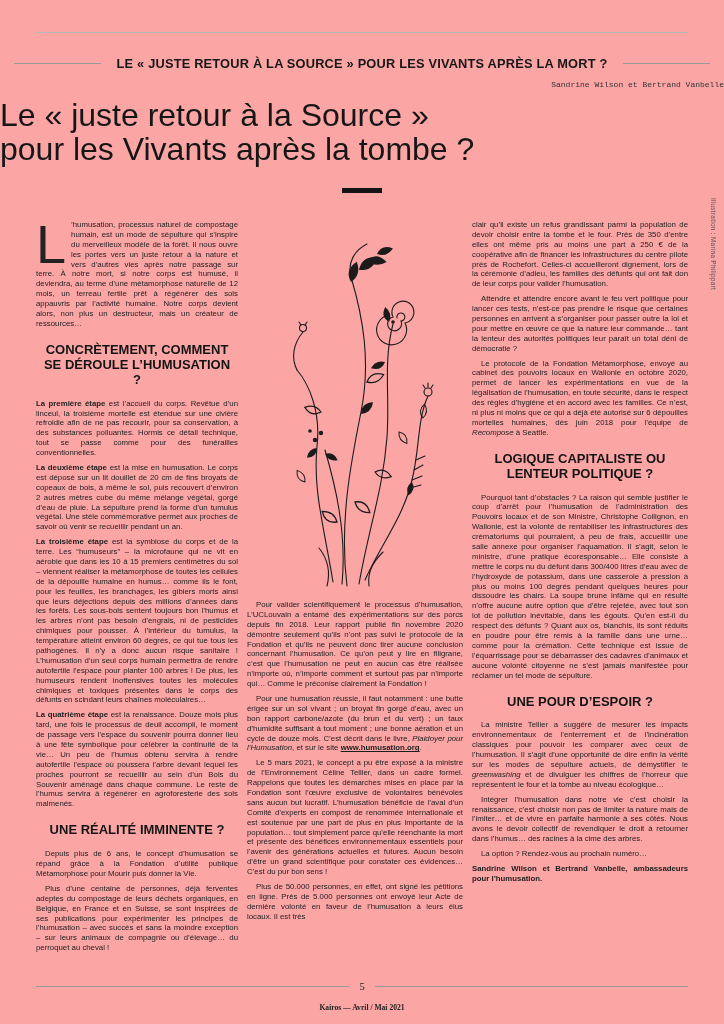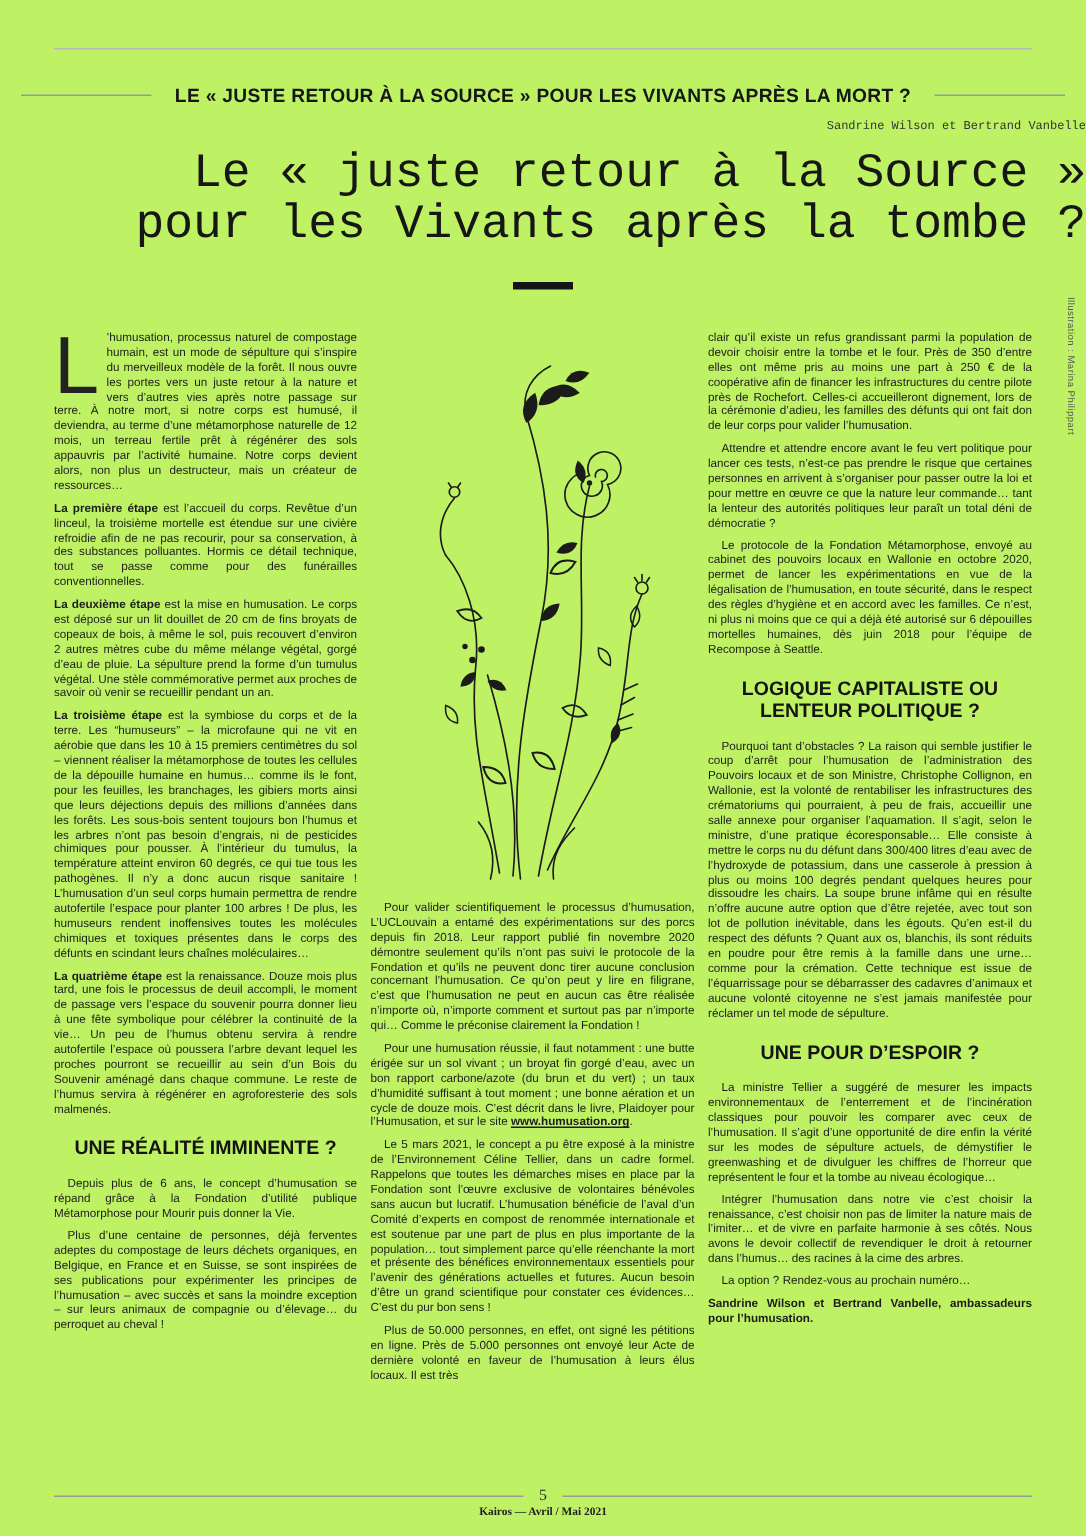--- a/index.html
+++ b/index.html
@@ -1,46 +1,46 @@
 <!DOCTYPE html>
 <html lang="fr"><head>
 <meta charset="utf-8">
 <style>
   html,body{margin:0;padding:0;background:#e8e8e6;}
-  .page{position:relative;width:724px;height:1024px;margin:0 auto;background:#bef264;
+  .page{position:relative;width:724px;height:1024px;margin:0 auto;background:#fca5a5;
         font-family:"Liberation Sans",sans-serif;color:#1d1d1d;overflow:hidden;}
   .top-rule{position:absolute;left:36px;right:36px;top:32px;height:1px;background:#b8b8b6;}
   .kicker-row{position:absolute;left:14px;right:14px;top:56px;display:flex;align-items:center;gap:16px;}
   .kicker-line{flex:1;height:1px;background:#9a9a98;}
   .kicker-text{font-weight:bold;font-size:12.8px;letter-spacing:.2px;white-space:nowrap;color:#171717;}
   .byline{position:absolute;left:16px;right:0;top:80px;text-align:right;
           font-family:Liberation Mono, monospace;font-size:8px;color:#333;}
-  .main-title{position:absolute;left:0;right:0;top:99px;text-align:right;
-              font-family:Liberation Mono, monospace;font-size:32px;line-height:1.06;color:#161616;}
+  .main-title{position:absolute;left:0;right:0;top:99px;text-align:left;
+              font-family:Liberation Sans, sans-serif;font-size:32px;line-height:1.06;color:#161616;}
   .title-bar{position:absolute;left:342px;top:188px;width:40px;height:5px;background:#141414;}
   .credit{position:absolute;top:198px;right:7px;writing-mode:vertical-rl;
           font-size:6.4px;color:#555;letter-spacing:.3px;}
   .article{position:absolute;top:220px;left:36px;display:grid;
            grid-template-columns:202px 216px 216px;gap:9px;}
   .col{min-width:0;}
   .p{text-align:justify;font-size:7.8px;line-height:1.27;margin:0 0 5px;hyphens:auto;}
   .indent{text-indent:9px;}
   .lead{font-weight:bold;}
-  .it{}
+  .it{font-style:italic;}
   .bold{font-weight:bold;}
   .link{text-decoration:underline;cursor:pointer;}
   .h{font-weight:bold;text-align:center;font-size:13px;line-height:1.15;margin:14px 4px 11px;color:#141414;}
   .dropcap{float:left;font-size:54px;line-height:44px;padding:2px 5px 0 0;font-weight:400;color:#222;}
   .illustration{display:block;width:100%;height:368px;margin:2px 0 10px;}
   .footer{position:absolute;left:36px;right:36px;bottom:12px;}
   .pageno-row{display:flex;align-items:center;gap:10px;}
   .pageno-line{flex:1;height:1px;background:#9a9a98;}
   .pageno{font-family:"Liberation Serif",serif;font-size:10.5px;color:#222;}
   .issue{text-align:center;font-family:"Liberation Serif",serif;font-weight:bold;
-         font-size:7.6px;margin-top:0;color:#222;}
+         font-size:7.6px;margin-top:11px;color:#222;}
 </style>
 </head>
 <body>
 
 <div class="page">
 
   <div class="top-rule"></div>
 
   <div class="kicker-row">
     <div class="kicker-line"></div>
@@ -57,20 +57,21 @@
 
   <div class="title-bar"></div>
 
   <div class="credit">Illustration : Marina Philippart</div>
 
   <div class="article">
 
     <div class="col">
       <p class="p"><span class="dropcap">L</span><span>’humusation, processus naturel de compostage humain, est un mode de sépulture qui s’inspire du merveilleux modèle de la forêt. Il nous ouvre les portes vers un juste retour à la nature et vers d’autres vies après notre passage sur terre. À notre mort, si notre corps est humusé, il deviendra, au terme d’une métamorphose naturelle de 12 mois, un terreau fertile prêt à régénérer des sols appauvris par l’activité humaine. Notre corps devient alors, non plus un destructeur, mais un créateur de ressources…</span></p>
 
+      <h2 class="h">CONCRÈTEMENT, COMMENT SE DÉROULE L’HUMUSATION ?</h2>
 
       <p class="p"><span class="lead">La première étape</span><span> est l’accueil du corps. Revêtue d’un linceul, la troisième mortelle est étendue sur une civière refroidie afin de ne pas recourir, pour sa conservation, à des substances polluantes. Hormis ce détail technique, tout se passe comme pour des funérailles conventionnelles.</span></p>
 
       <p class="p"><span class="lead">La deuxième étape</span><span> est la mise en humusation. Le corps est déposé sur un lit douillet de 20 cm de fins broyats de copeaux de bois, à même le sol, puis recouvert d’environ 2 autres mètres cube du même mélange végétal, gorgé d’eau de pluie. La sépulture prend la forme d’un tumulus végétal. Une stèle commémorative permet aux proches de savoir où venir se recueillir pendant un an.</span></p>
 
       <p class="p"><span class="lead">La troisième étape</span><span> est la symbiose du corps et de la terre. Les “humuseurs” – la microfaune qui ne vit en aérobie que dans les 10 à 15 premiers centimètres du sol – viennent réaliser la métamorphose de toutes les cellules de la dépouille humaine en humus… comme ils le font, pour les feuilles, les branchages, les gibiers morts ainsi que leurs déjections depuis des millions d’années dans les forêts. Les sous-bois sentent toujours bon l’humus et les arbres n’ont pas besoin d’engrais, ni de pesticides chimiques pour pousser. À l’intérieur du tumulus, la température atteint environ 60 degrés, ce qui tue tous les pathogènes. Il n’y a donc aucun risque sanitaire ! L’humusation d’un seul corps humain permettra de rendre autofertile l’espace pour planter 100 arbres ! De plus, les humuseurs rendent inoffensives toutes les molécules chimiques et toxiques présentes dans le corps des défunts en scindant leurs chaînes moléculaires…</span></p>
 
       <p class="p"><span class="lead">La quatrième étape</span><span> est la renaissance. Douze mois plus tard, une fois le processus de deuil accompli, le moment de passage vers l’espace du souvenir pourra donner lieu à une fête symbolique pour célébrer la continuité de la vie… Un peu de l’humus obtenu servira à rendre autofertile l’espace où poussera l’arbre devant lequel les proches pourront se recueillir au sein d’un Bois du Souvenir aménagé dans chaque commune. Le reste de l’humus servira à régénérer en agroforesterie des sols malmenés.</span></p>
 
       <h2 class="h">UNE RÉALITÉ IMMINENTE ?</h2>

